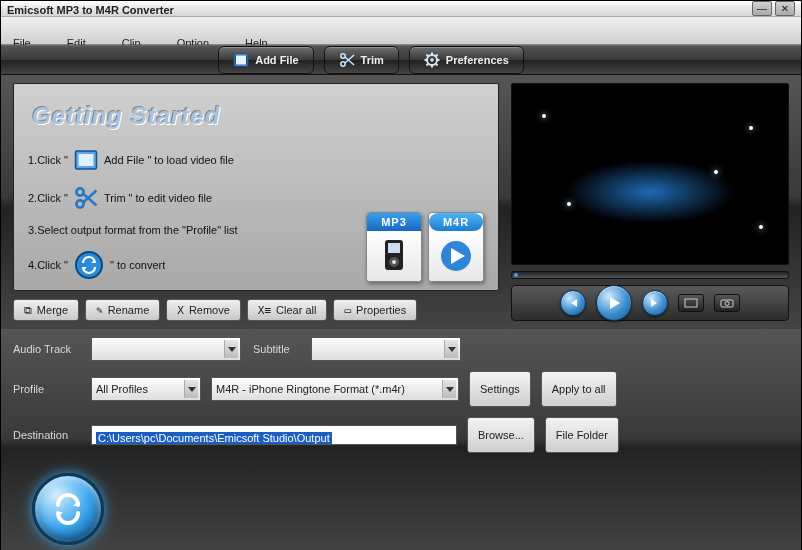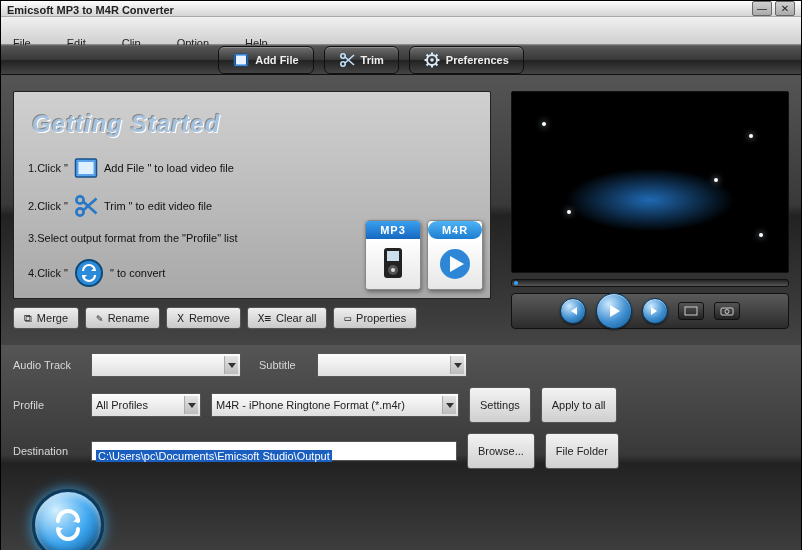--- a/index.html
+++ b/index.html
@@ -6,27 +6,27 @@
 body { background:#333; }
 .window { width:802px; height:550px; background:linear-gradient(#3a3a3a,#2a2a2a); border:1px solid #000; display:flex; flex-direction:column; }
 .titlebar { height:24px; background:linear-gradient(#fdfdfd,#e8e8e8,#d5d5d5); display:flex; align-items:flex-end; padding:0 6px; border-bottom:1px solid #aaa; }
 .titlebar .title { font-weight:bold; color:#222; flex:1; }
 .winbtn { width:20px; height:15px; margin-left:3px; background:linear-gradient(#d0d0d0,#aaa); border:1px solid #666; border-radius:2px; display:flex; align-items:center; justify-content:center; color:#222; font-size:10px; cursor:pointer; }
 .menubar { height:28px; background:linear-gradient(#f0f0f0,#d0d0d0); display:flex; align-items:center; padding:0 12px; gap:36px; border-bottom:1px solid #888; }
 .menubar .menu { color:#222; cursor:pointer;margin-top:25px; }
 .toolbar-upper { height:40px; background:linear-gradient(#555,#393939 48%,#222 52%,#444); border-top:1px solid #666; border-bottom:1px solid #111; display:flex; align-items:center; justify-content:center; gap:10px; padding-right:60px; }
 .tool-btn { height:28px; padding:0 14px; background:linear-gradient(#6e6e6e,#3b3b3b 48%,#222 52%,#444); border:1px solid #111; border-radius:6px; display:flex; align-items:center; gap:6px; color:#eee; font-weight:bold; font-size:12px; box-shadow:inset 0 1px 0 rgba(255,255,255,.25); cursor:pointer; }
 .tool-btn .ic { width:16px; height:16px; }
-.main-area { flex:1; background:linear-gradient(#555,#393939 48%,#222 52%,#444); display:flex; padding:16px 12px; gap:20px; }
+.main-area { flex:1; background:linear-gradient(#555,#393939 48%,#222 52%,#444); display:flex; padding:8px 12px; gap:12px; }
 .left-panel { flex:1; display:flex; flex-direction:column; gap:8px; }
 .getting-started { flex:1; background:linear-gradient(180deg,#d0d0d0,#a8a8a8); border:1px solid #222; border-radius:2px; padding:14px 12px 10px; position:relative; overflow:hidden; }
 .gs-title { font-size:24px; font-weight:bold; font-style:italic; color:#a5c2df; text-shadow:1px 1px 0 #fff, -1px -1px 0 #888; margin:4px 0 18px 6px; letter-spacing:1px; }
 .gs-step { display:flex; align-items:center; gap:4px; margin:14px 0 0 2px; color:#111; font-size:12px; }
 .gs-step .ic { width:24px; height:24px; margin:0 2px; }
-.format-art { position:absolute; right:7px; bottom:8px; display:flex; gap:6px; }
+.format-art { position:absolute; right:14px; bottom:8px; display:flex; gap:6px; }
 .fmt-card { width:56px; height:70px; background:#fff; border:1px solid #888; border-radius:4px; display:flex; flex-direction:column; overflow:hidden; box-shadow:1px 2px 4px rgba(0,0,0,.4); }
 .fmt-head { height:18px; color:#fff; font-weight:bold; display:flex; align-items:center; justify-content:center; letter-spacing:1px; }
 .fmt-head.mp3 { background:linear-gradient(#3aa0ef,#1568c0); }
 .fmt-head.m4r { background:linear-gradient(#4fb4f5,#1d7dd0);border-radius:9px; }
 .fmt-body { flex:1; display:flex; align-items:center; justify-content:center; background:linear-gradient(#fff,#e6e6e6); }
 .file-actions { display:flex; gap:6px; }
 .act-btn { flex:none; height:22px; padding:0 10px; background:linear-gradient(#efefef,#c9c9c9); border:1px solid #555; border-radius:3px; display:flex; align-items:center; gap:5px; color:#222; cursor:pointer; }
 .act-btn .glyph { font-family:monospace; }
 .right-panel { width:278px; display:flex; flex-direction:column; gap:6px; }
 .preview { flex:1; background:#000; border:1px solid #111; border-radius:2px; position:relative; overflow:hidden; }
@@ -38,21 +38,21 @@
 .pc-btn { width:26px; height:26px; border-radius:50%; background:radial-gradient(circle at 35% 30%,#cde9ff,#3e8ed0 55%,#11568f); border:1px solid #0a3558; box-shadow:inset 0 1px 1px rgba(255,255,255,.5),0 1px 2px rgba(0,0,0,.6); display:flex; align-items:center; justify-content:center; color:#fff; cursor:pointer; }
 .pc-btn.big { width:36px; height:36px; }
 .pc-flat { width:26px; height:18px; background:linear-gradient(#555,#222); border:1px solid #111; border-radius:3px; display:flex; align-items:center; justify-content:center; color:#ccc; cursor:pointer; }
 .bottom-zone { background:linear-gradient(#555,#393939 48%,#222 52%,#444); display:flex; padding:8px 12px 12px; gap:20px;flex-direction:column; }
 .form-grid { flex:1; display:flex; flex-direction:column; gap:10px; }
 .form-row { display:flex; align-items:center; gap:10px; }
 .lbl { width:68px; color:#d8d8d8; }
 .combo { height:24px; background:linear-gradient(#fdfdfd,#dedede); border:1px solid #555; display:flex; align-items:center; padding:0 4px; color:#222; position:relative; }
 .combo .arrow { position:absolute; right:2px; top:2px; bottom:2px; width:14px; background:linear-gradient(#e5e5e5,#bcbcbc); border-left:1px solid #aaa; display:flex; align-items:center; justify-content:center; }
 .combo .arrow::after { content:""; border-left:4px solid transparent; border-right:4px solid transparent; border-top:5px solid #333; }
-.textfield { height:20px; background:#fff; border:1px solid #555; padding:8px 4px; display:flex; align-items:flex-start; }
+.textfield { height:20px; background:#fff; border:1px solid #555; padding:0 4px; display:flex; align-items:flex-end; }
 .textfield .val { background:#1a5fbf; color:#fff; padding:0 2px; white-space:nowrap; overflow:hidden; }
 .small-btn { height:36px; padding:0 10px; background:linear-gradient(#f3f3f3,#cfcfcf); border:1px solid #555; border-radius:3px; display:flex; align-items:center; color:#222; cursor:pointer; }
 .convert-area { width:110px; display:flex; align-items:flex-end; justify-content:center; }
 .convert-btn { width:72px; height:72px; border-radius:50%; background:radial-gradient(circle at 32% 28%,#d4f0ff,#3ea6ef 50%,#0b5b98 90%); border:3px solid #0d3a5b; box-shadow:0 0 14px rgba(60,180,255,.8), inset 0 3px 6px rgba(255,255,255,.6), inset 0 -4px 8px rgba(0,0,0,.4); display:flex; align-items:center; justify-content:center; cursor:pointer; }
 .convert-btn svg { width:40px; height:40px; }
 svg { display:block; }
 </style>
 </head>
 <body>
 
@@ -249,21 +249,21 @@
 
   <div class="bottom-zone">
     <div class="form-grid">
 
       <div class="form-row">
         <span class="lbl">Audio Track</span>
         <div class="combo" style="width:150px">
             <span></span>
             <span class="arrow"></span>
           </div>
-        <span class="lbl" style="width:48px;margin-left:8px">Subtitle</span>
+        <span class="lbl" style="width:48px;margin-left:2px">Subtitle</span>
         <div class="combo" style="width:150px">
             <span></span>
             <span class="arrow"></span>
           </div>
       </div>
 
       <div class="form-row">
         <span class="lbl">Profile</span>
         <div class="combo" style="width:110px">
             <span>All Profiles</span>

